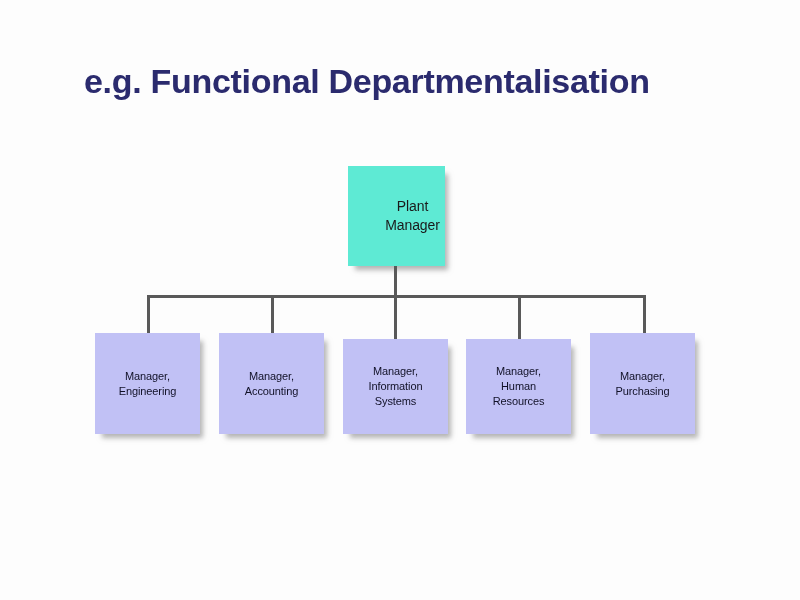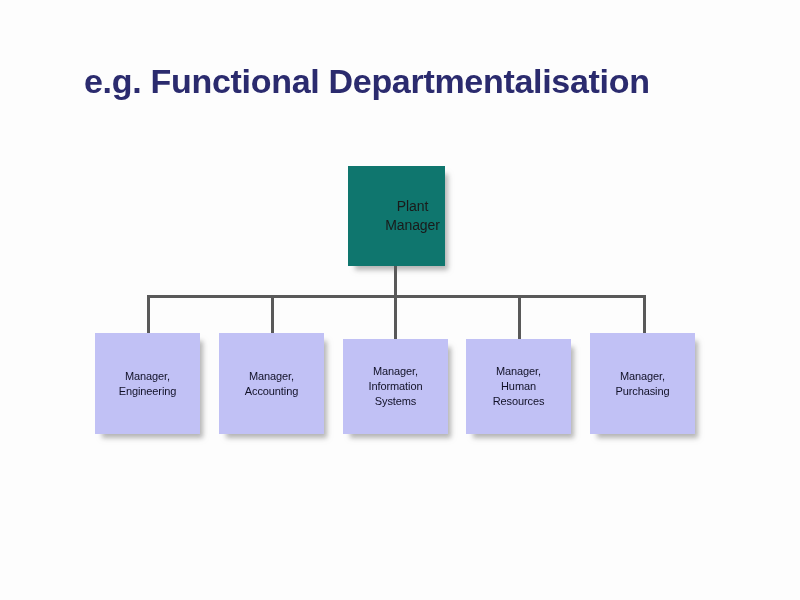--- a/index.html
+++ b/index.html
@@ -65,21 +65,21 @@
     align-items: center;
     justify-content: center;
     text-align: center;
     color: #111127;
     font-size: 11px;
     line-height: 1.35;
     letter-spacing: -0.1px;
     box-shadow: 5px 6px 5px -2px rgba(120,120,120,0.55);
   }
   .node-root {
-    background: #0f766e;
+    background: #5eead4;
     color: #1a1a1a;
     font-size: 14px;
     padding-left: 32px;
   }
   .node-child {
     background: #c1c1f5;
   }
   .node-label {
     display: block;
     padding: 0 4px;

